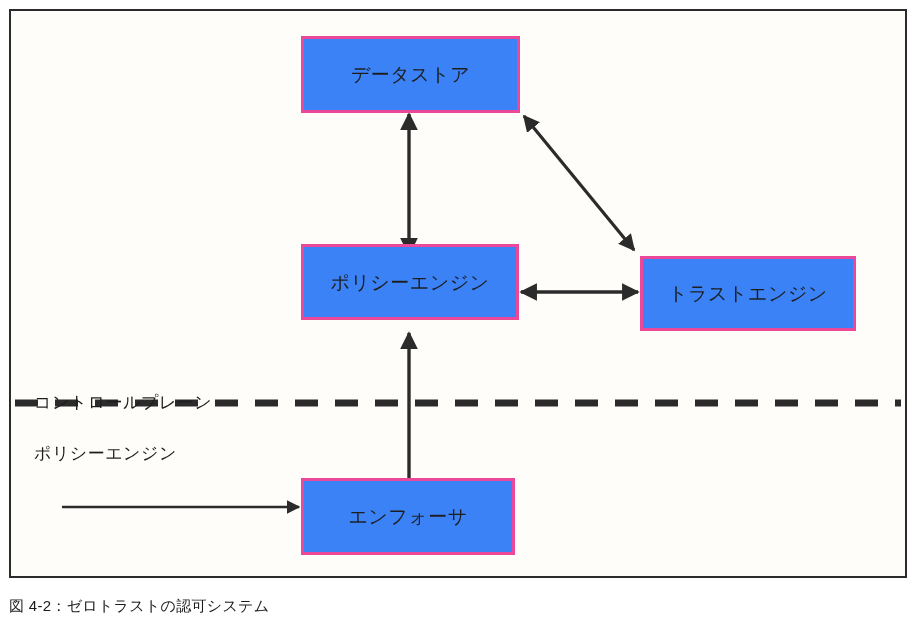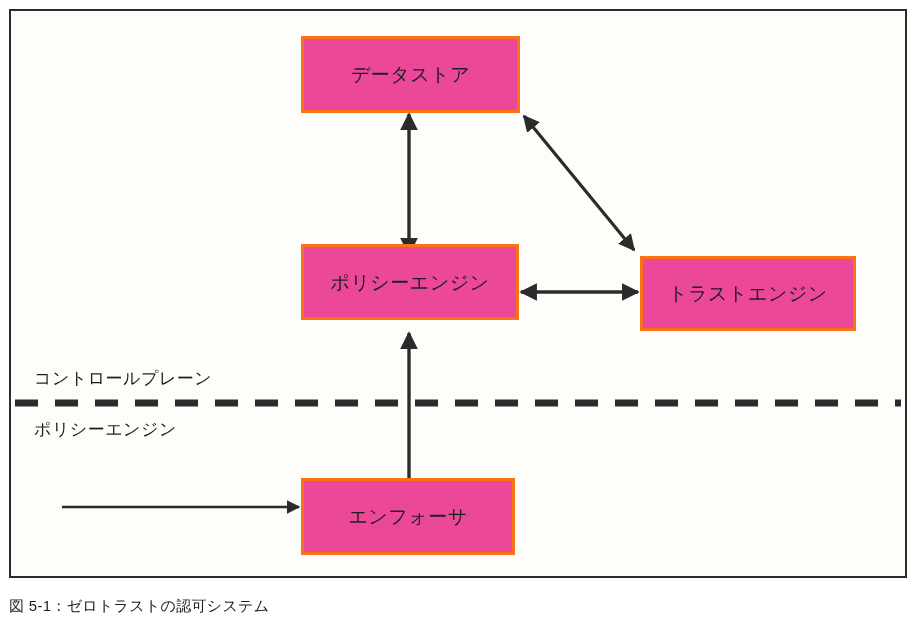--- a/index.html
+++ b/index.html
@@ -40,22 +40,22 @@
     top: 0;
     width: 918px;
     height: 630px;
     pointer-events: none;
   }
 
   
   .node {
     position: absolute;
     box-sizing: border-box;
-    border: 3px solid #f97316;
-    background: #ec4899;
+    border: 3px solid #ec4899;
+    background: #3b82f6;
     display: flex;
     align-items: center;
     justify-content: center;
     letter-spacing: 0.5px;
   }
   .node-label {
     font-size: 19px;
     line-height: 1;
     color: #1d1d1d;
     white-space: nowrap;
@@ -88,20 +88,21 @@
   }
 
   
   .plane-label {
     position: absolute;
     font-size: 17px;
     line-height: 1;
     color: #1d1d1d;
     white-space: nowrap;
     letter-spacing: 0.5px;
+    margin-top: 24px;
   }
   #label-control-plane {
     left: 34px;
     top: 370px;
   }
   #label-data-plane {
     left: 34px;
     top: 421px;
   }
 
@@ -172,15 +173,15 @@
   </div>
 
   <div class="node" id="node-enforcer">
     <span class="node-label">エンフォーサ</span>
   </div>
 
   <div class="plane-label" id="label-control-plane">コントロールプレーン</div>
   <div class="plane-label" id="label-data-plane">ポリシーエンジン</div>
 
 
-  <div id="figure-caption">図 5-1：ゼロトラストの認可システム</div>
+  <div id="figure-caption">図 4-2：ゼロトラストの認可システム</div>
 
 </div>
 
 </body></html>

